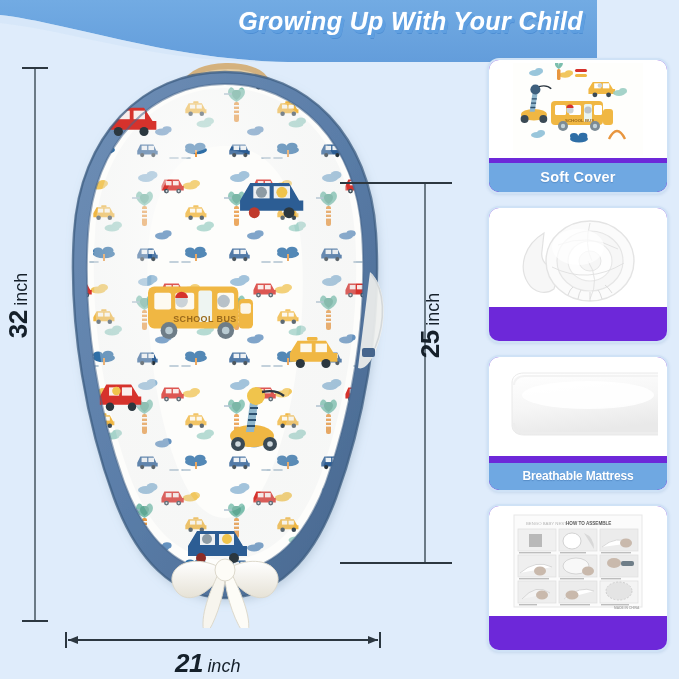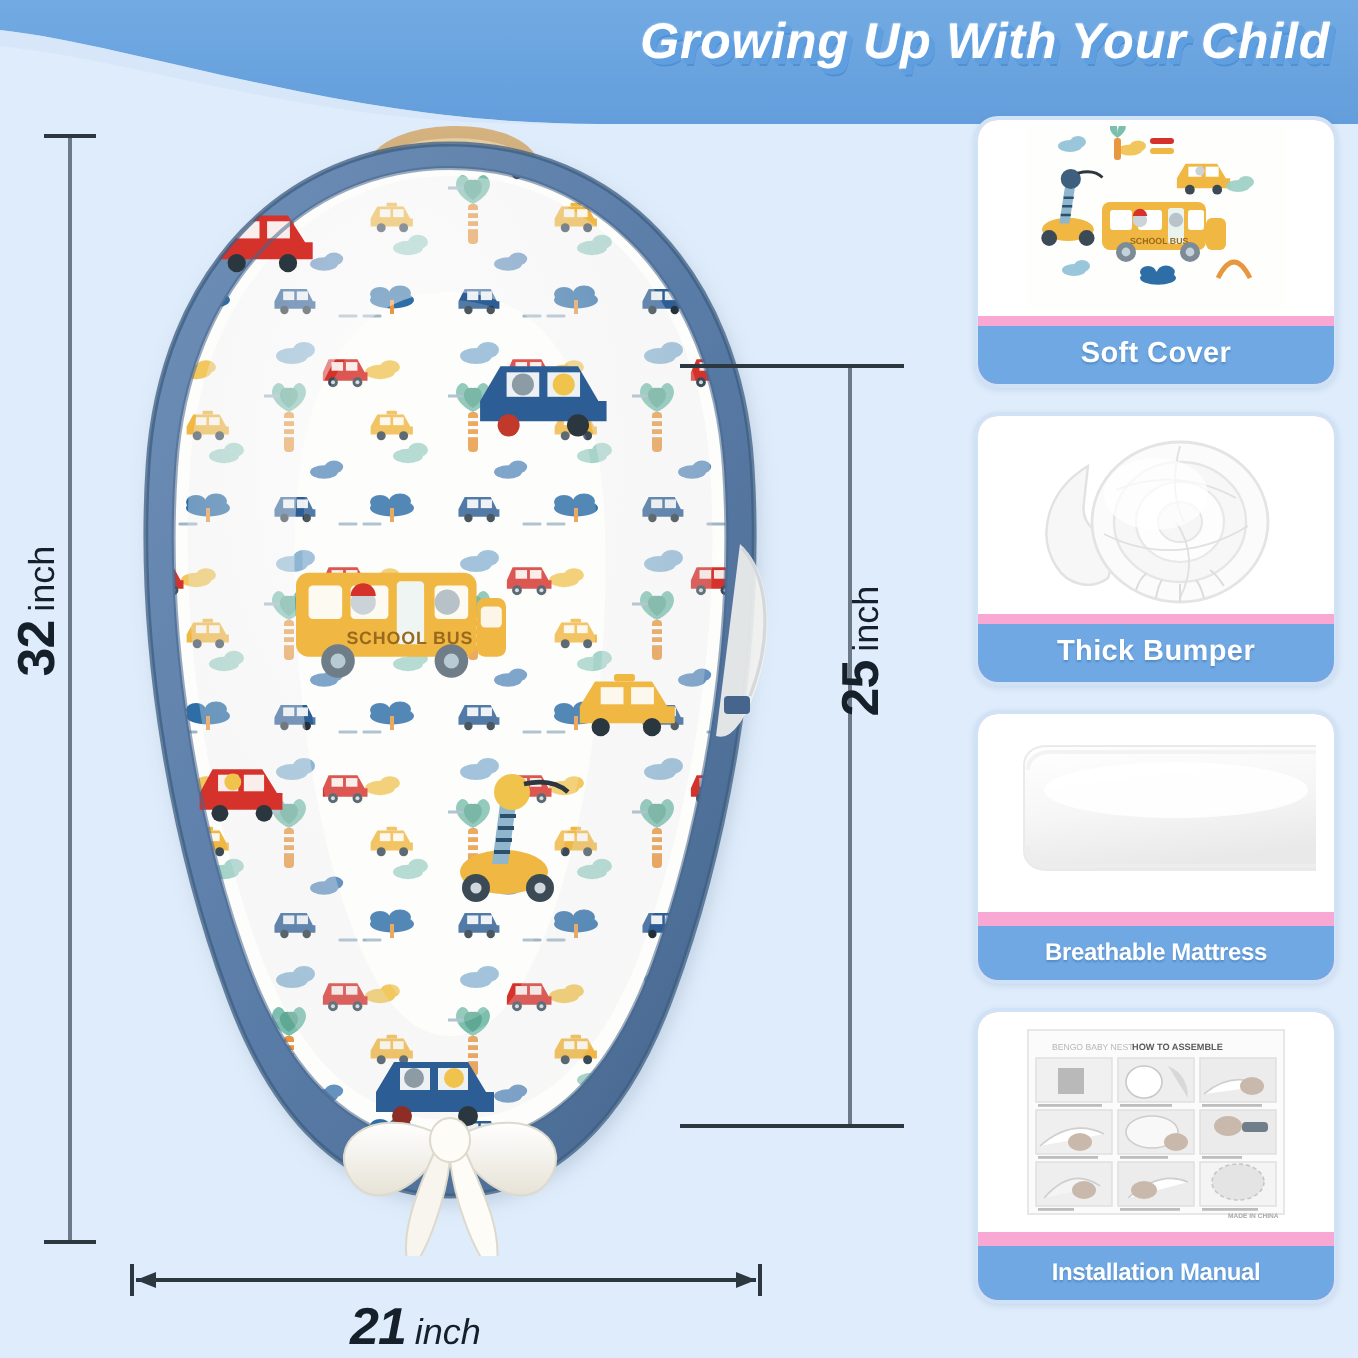--- a/index.html
+++ b/index.html
@@ -5,21 +5,21 @@
   html,body{margin:0;padding:0;}
   body{
     width:679px;height:679px;overflow:hidden;
     font-family:"Liberation Sans","DejaVu Sans",sans-serif;
     background:#dfecfb;
     position:relative;
   }
   #stage{position:absolute;left:0;top:0;width:679px;height:679px;overflow:hidden;background:#dfecfb;}
 
   
-  #header-banner{position:absolute;left:0;top:0;width:679px;height:62px;overflow:hidden;}
+  #header-banner{position:absolute;left:0;top:0;width:597px;height:62px;overflow:hidden;}
   #header-banner svg{position:absolute;left:0;top:0;}
   #header-title{
     position:absolute;right:14px;top:7px;
     font-size:25px;font-weight:bold;font-style:italic;
     color:#ffffff;letter-spacing:0.4px;white-space:nowrap;
     -webkit-text-stroke:0px;
     text-shadow:
       2px 2px 0 #5f9fe0, 3px 3px 0 #5f9fe0, 1px 2px 0 #5f9fe0,
       2px 3px 0 #5f9fe0, 3px 4px 0 #4f8fd4, 0 0 1px #cfe4fb;
     z-index:4;
@@ -42,21 +42,21 @@
   .dimlabel .num{font-size:26px;font-weight:bold;letter-spacing:-0.5px;}
   .dimlabel .unit{font-size:18px;font-weight:normal;}
   #dim-left-label{left:-14px;top:290px;transform:rotate(-90deg);transform-origin:center center;}
   #dim-right-label{left:398px;top:310px;transform:rotate(-90deg);transform-origin:center center;}
   #dim-bottom-label{left:175px;top:648px;font-style:italic;}
 
   
   #feature-panels{position:absolute;left:487px;top:58px;width:180px;height:612px;}
   .feature-card{
     position:absolute;left:0;width:178px;
-    background:#f9a8d4;border:2px solid #cfe2f6;border-radius:12px;
+    background:#6d28d9;border:2px solid #cfe2f6;border-radius:12px;
     box-shadow:0 1px 3px rgba(90,130,175,0.18);
     overflow:hidden;
   }
   .feature-img{
     position:relative;width:100%;background:#ffffff;overflow:hidden;
     display:flex;align-items:center;justify-content:center;
   }
   .feature-img svg{display:block;}
   .feature-label{
     position:absolute;left:0;bottom:0;width:100%;
@@ -427,21 +427,20 @@
             <path d="M60,84 q2,-6 5,-8"></path>
               <path d="M70,88 q1,-6 3,-9"></path>
             <path d="M82,90 q0,-7 0,-9"></path>
               <path d="M94,88 q-2,-7 -4,-9"></path>
             <path d="M104,82 q-4,-6 -7,-8"></path>
           </g>
 
           <ellipse cx="70" cy="36" rx="26" ry="18" fill="#ffffff" opacity="0.7"></ellipse>
         </svg>
       </div>
-      <div class="feature-label">Thick Bumper</div>
     </div>
 
     <div class="feature-card" style="top:297px;height:133px;">
       <div class="feature-img" style="height:99px;">
         <svg width="160" height="84" viewBox="0 0 160 84">
           <rect width="160" height="84" fill="#ffffff"></rect>
           <defs>
             <linearGradient id="matg" x1="0" y1="0" x2="0.3" y2="1">
               <stop offset="0" stop-color="#ffffff"></stop>
               <stop offset="0.55" stop-color="#f6f6f6"></stop>
@@ -504,17 +503,16 @@
             <rect x="9" y="67" width="30" height="1.4"></rect>
               <rect x="50" y="67" width="24" height="1.4"></rect>
               <rect x="91" y="67" width="20" height="1.4"></rect>
             <rect x="9" y="93" width="18" height="1.4"></rect>
               <rect x="50" y="93" width="30" height="1.4"></rect>
               <rect x="91" y="93" width="28" height="1.4"></rect>
           </g>
           <text x="104" y="98" font-family="'Liberation Sans',sans-serif" font-size="3.3" font-weight="bold" fill="#a8a8a8">MADE IN CHINA</text>
         </svg>
       </div>
-      <div class="feature-label tight">Installation Manual</div>
     </div>
 
   </div>
 </div>
 
 </body></html>

